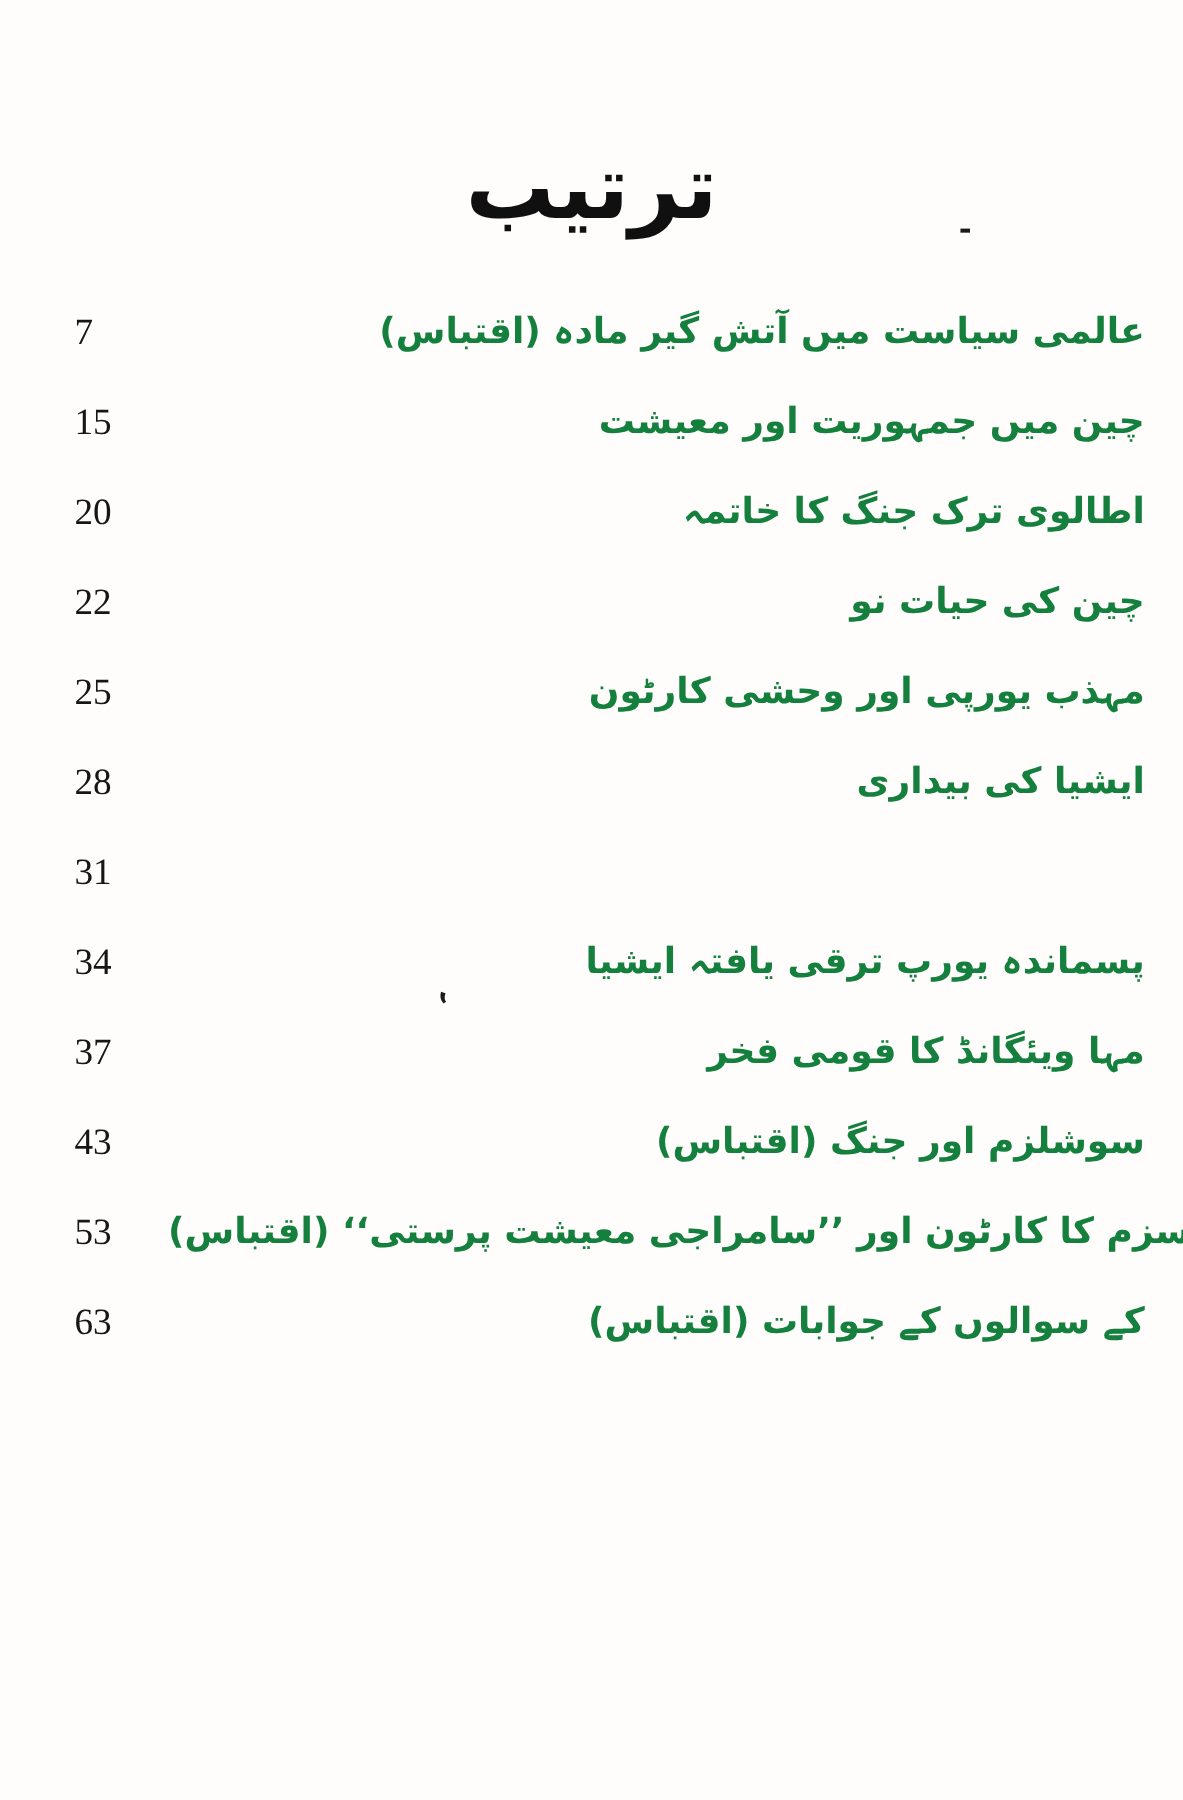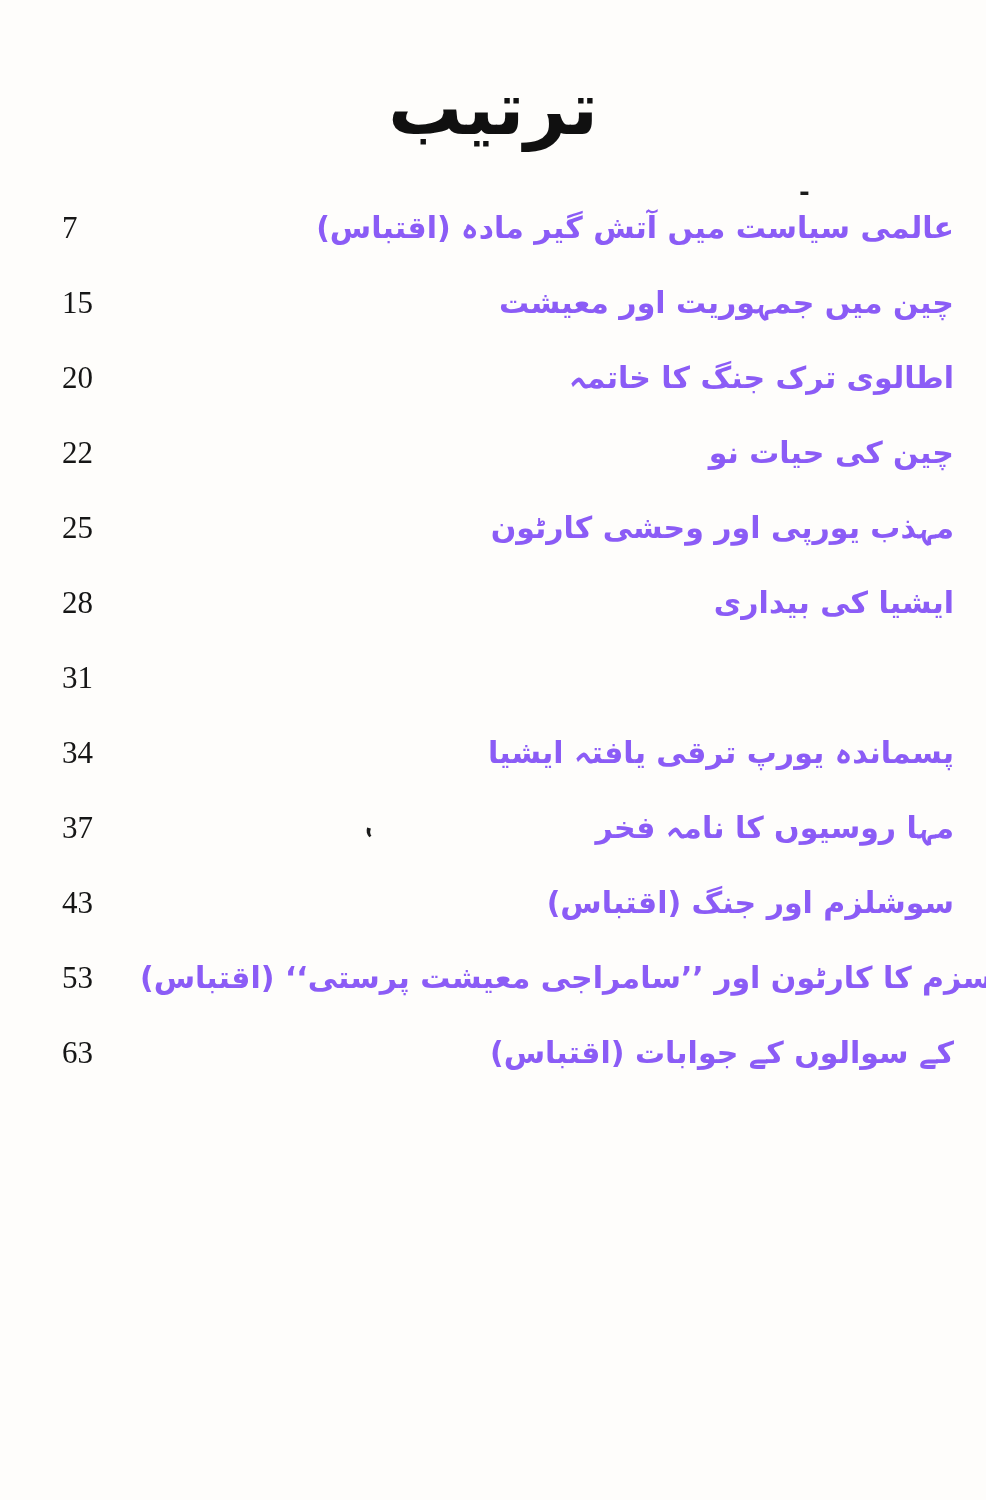--- a/index.html
+++ b/index.html
@@ -27,21 +27,21 @@
     font-size:26px; font-weight:bold;
     letter-spacing:-2px;
   }
   .stray-tick{
     left:362px; top:822px;
     font-size:30px; font-weight:bold;
     transform:rotate(18deg);
   }
   .title{
     margin:0;
-    padding-top:64px;
+    padding-top:113px;
     text-align:center;
     direction:rtl;
     font-family:"DejaVu Sans","DejaVu Serif",sans-serif;
     font-size:74px;
     font-weight:bold;
     line-height:1.2;
     color:#101010;
   }
   .toc{
     margin-top:52px;
@@ -64,21 +64,21 @@
   .toc-entry-title{
     flex:1;
     direction:rtl;
     text-align:right;
     padding-left:10px;
     padding-right:32px;
     font-family:"DejaVu Sans",sans-serif;
     font-size:30px;
     font-weight:bold;
     line-height:1.25;
-    color:#8b5cf6;
+    color:#15803d;
     white-space:nowrap;
   }
 </style>
 </head>
 <body>
 
 <div class="page">
 
   <span class="stray-mark stray-dash">-</span>
 
@@ -113,21 +113,21 @@
       </div>
       <div class="toc-row">
         <span class="toc-page-num">31</span>
       </div>
       <div class="toc-row">
         <span class="toc-page-num">34</span>
         <span class="toc-entry-title">پسماندہ یورپ ترقی یافتہ ایشیا</span>
       </div>
       <div class="toc-row">
         <span class="toc-page-num">37</span>
-        <span class="toc-entry-title">مہا روسیوں کا نامہ فخر</span>
+        <span class="toc-entry-title">مہا ویئگانڈ کا قومی فخر</span>
       </div>
       <div class="toc-row">
         <span class="toc-page-num">43</span>
         <span class="toc-entry-title">سوشلزم اور جنگ (اقتباس)</span>
       </div>
       <div class="toc-row">
         <span class="toc-page-num">53</span>
         <span class="toc-entry-title">مارکسزم کا کارٹون اور ’’سامراجی معیشت پرستی‘‘ (اقتباس)</span>
       </div>
       <div class="toc-row">

